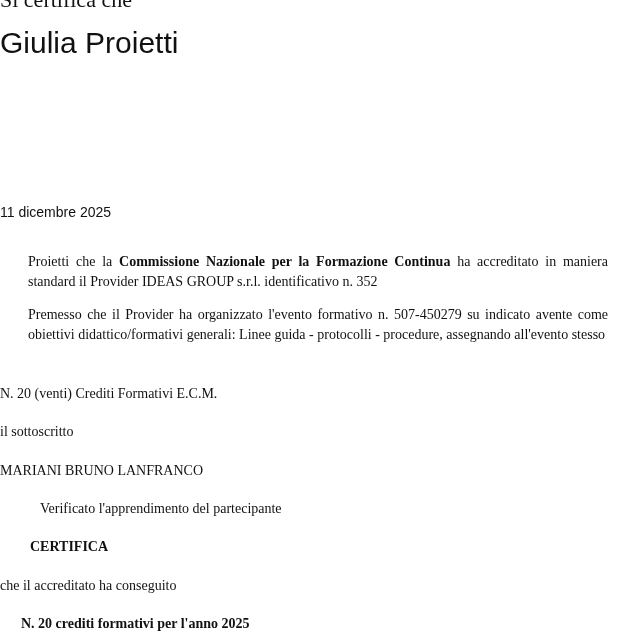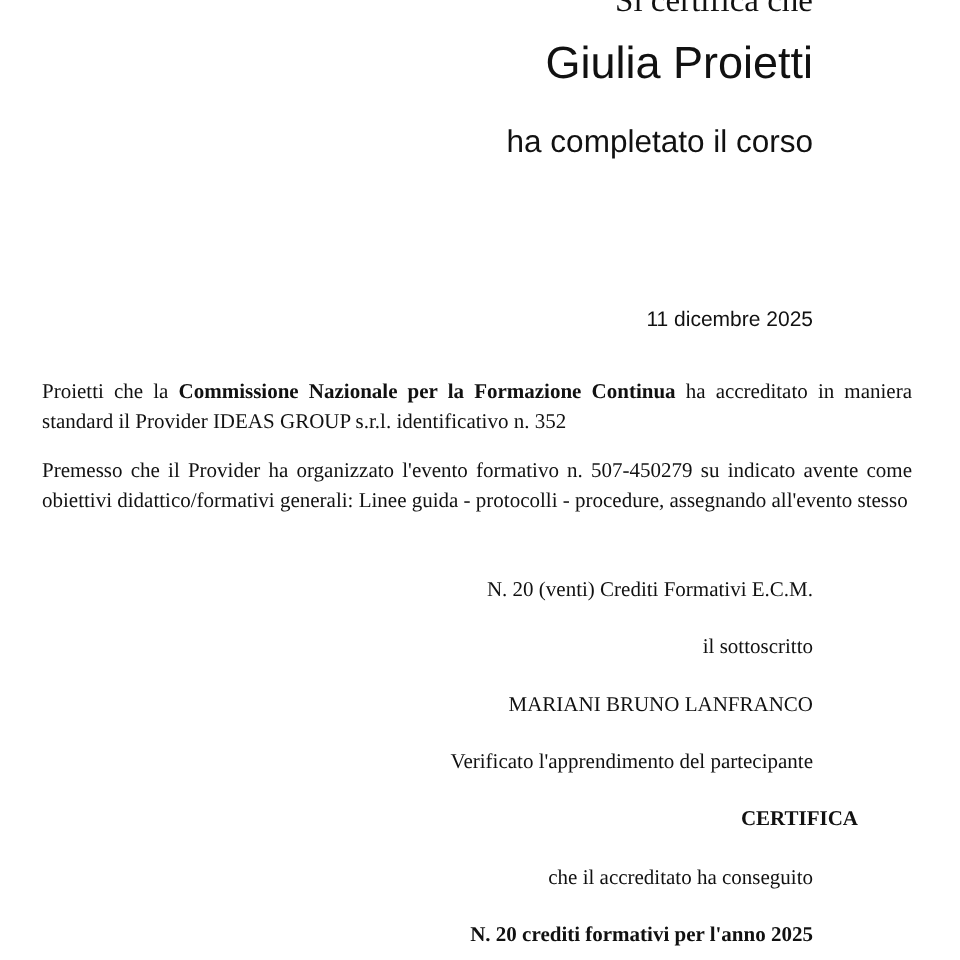--- a/index.html
+++ b/index.html
@@ -1,45 +1,44 @@
 <!DOCTYPE html>
 <html><head>
 <meta charset="utf-8">
 <style>
   html, body { margin: 0; padding: 0; background: #ffffff; }
   body { width: 640px; height: 640px; overflow: hidden; position: relative; color: #111; }
   .page { position: absolute; left: 0; top: 0; width: 640px; height: 640px; }
-  .center { position: absolute; left: 0; width: 542px; text-align: right; }
+  .center { position: absolute; left: 0; width: 542px; text-align: left; }
   .serif { font-family: "Liberation Serif", "DejaVu Serif", serif; }
   .sans { font-family: "Liberation Sans", "DejaVu Sans", sans-serif; }
   .intro { top: -11px; font-size: 22px; line-height: 22px; }
   .name { top: 26px; font-size: 30px; line-height: 34px; }
   .completed { top: 83px; font-size: 21px; line-height: 24px; }
   .course { top: 131px; font-size: 20px; line-height: 23px; }
   .date { top: 204px; font-size: 14px; line-height: 16px; }
   .para { position: absolute; left: 28px; width: 580px; font-size: 14px; line-height: 20px; text-align: justify; }
   .p1 { top: 252px; }
   .p2 { top: 305px; }
   .line { font-size: 14px; line-height: 16px; }
   .l1 { top: 386px; }
   .l2 { top: 424px; }
   .l3 { top: 463px; }
-  .l4 { top: 501px; }
+  .l4 { top: 501px; padding-left: 40px; }
   .l5 { top: 539px; font-weight: bold; margin-left: 30px; }
   .l6 { top: 578px; }
-  .l7 { top: 616px; font-weight: bold; }
+  .l7 { top: 616px; font-weight: bold; padding-left: 21px; }
   b { font-weight: bold; }
 </style>
 </head>
 <body>
 
 <div class="page">
   <div class="center serif intro">Si certifica che</div>
   <div class="center sans name">Giulia Proietti</div>
-  <div class="center sans completed">ha completato il corso</div>
 
   <div class="center sans date">11 dicembre 2025</div>
 
   <div class="para serif p1"><span>Proietti che la </span><b>Commissione Nazionale per la Formazione Continua</b><span>  ha accreditato in maniera standard il Provider IDEAS GROUP s.r.l. identificativo n. 352</span></div>
 
   <div class="para serif p2">Premesso che il Provider ha organizzato l'evento formativo n. 507-450279 su indicato avente come obiettivi didattico/formativi generali: Linee guida - protocolli - procedure, assegnando all'evento stesso</div>
 
   <div class="center serif line l1">N. 20 (venti) Crediti Formativi E.C.M.</div>
   <div class="center serif line l2">il sottoscritto</div>
   <div class="center serif line l3">MARIANI BRUNO LANFRANCO</div>

